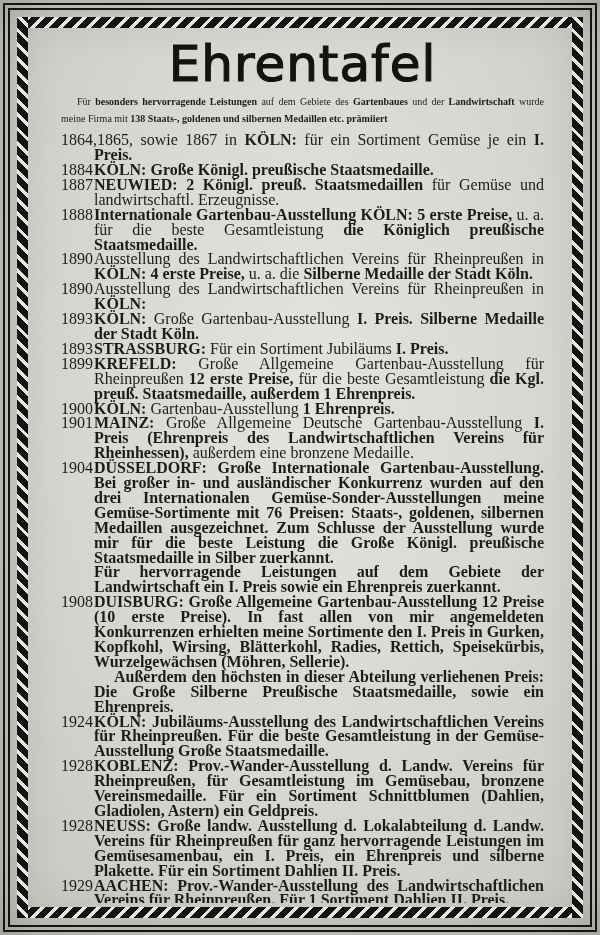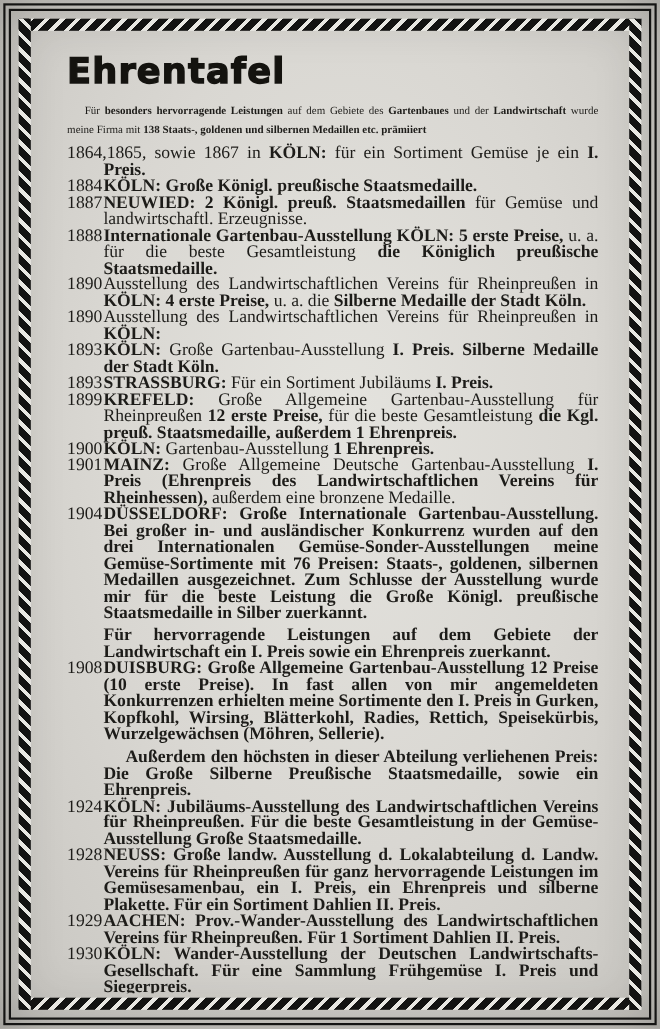--- a/index.html
+++ b/index.html
@@ -21,35 +21,35 @@
   .chain.h { background:repeating-linear-gradient(135deg, #131312 0 6.5px, #e8e7e2 6.5px 10px); }
   .chain.v { background:repeating-linear-gradient(45deg, #131312 0 6.5px, #e8e7e2 6.5px 10px); }
   .chain.top    { left:17px; right:17px; top:17px;    height:11px; }
   .chain.bottom { left:17px; right:17px; bottom:17px; height:11px; }
   .chain.left   { top:17px; bottom:17px; left:17px;   width:11px; }
   .chain.right  { top:17px; bottom:17px; right:17px;  width:11px; }
 
   .content { position:absolute; left:61px; right:56px; top:40px; bottom:32px; overflow:hidden; }
 
   h1.doc-title {
-    margin:4px 0 10px; 
+    margin:4px 0 10px; text-align:center;
     font-family:"DejaVu Sans", sans-serif;
-    font-weight:bold; font-size:32px; line-height:40px;
+    font-weight:normal; font-size:50px; line-height:40px;
     letter-spacing:1px; color:#14130f;
     -webkit-text-stroke:1.2px #14130f;
   }
   .intro {
     margin:0 0 6px; text-align:justify; text-indent:16px;
     font-size:10px; line-height:16.6px;
   }
   .entries { font-size:16px; line-height:14.9px; }
   .entry p { margin:0; text-align:justify; }
   .entry p.flow { padding-left:33px; text-indent:-33px; }
   .entry .year { display:inline-block; min-width:33px; text-indent:0; font-weight:normal; }
-  .entry p.cont { margin-left:33px;margin-top:6px; }
+  .entry p.cont { margin-left:33px; }
   .entry p.cont.fi { text-indent:20px; }
   .bold { font-weight:bold; }
 </style>
 </head>
 <body style="--paper: #d7d5d0; --ink: #1d1c19; --border: #141413;">
 
 <div class="page">
   <div class="line-outer"></div>
   <div class="line-inner"></div>
   <div class="chain h top"></div>
@@ -101,20 +101,23 @@
           <p class="cont"><span class="bold">Für hervorragende Leistungen auf dem Gebiete der Landwirtschaft ein I. Preis sowie ein Ehrenpreis zuerkannt.</span></p>
         </div>
         <div class="entry">
           <p class="flow"><span class="year">1908</span><span class="bold">DUISBURG: Große Allgemeine Gartenbau-Ausstellung 12 Preise (10 erste Preise). In fast allen von mir angemeldeten Konkurrenzen erhielten meine Sortimente den I. Preis in Gurken, Kopfkohl, Wirsing, Blätterkohl, Radies, Rettich, Speisekürbis, Wurzelgewächsen (Möhren, Sellerie).</span></p>
           <p class="cont fi"><span class="bold">Außerdem den höchsten in dieser Abteilung verliehenen Preis: Die Große Silberne Preußische Staatsmedaille, sowie ein Ehrenpreis.</span></p>
         </div>
         <div class="entry">
           <p class="flow"><span class="year">1924</span><span class="bold">KÖLN: Jubiläums-Ausstellung des Landwirtschaftlichen Vereins für Rheinpreußen. Für die beste Gesamtleistung in der Gemüse-Ausstellung Große Staatsmedaille.</span></p>
         </div>
         <div class="entry">
+          <p class="flow"><span class="year">1928</span><span class="bold">KOBLENZ: Prov.-Wander-Ausstellung d. Landw. Vereins für Rheinpreußen, für Gesamtleistung im Gemüsebau, bronzene Vereinsmedaille. Für ein Sortiment Schnittblumen (Dahlien, Gladiolen, Astern) ein Geldpreis.</span></p>
+        </div>
+        <div class="entry">
           <p class="flow"><span class="year">1928</span><span class="bold">NEUSS: Große landw. Ausstellung d. Lokalabteilung d. Landw. Vereins für Rheinpreußen für ganz hervorragende Leistungen im Gemüsesamenbau, ein I. Preis, ein Ehrenpreis und silberne Plakette. Für ein Sortiment Dahlien II. Preis.</span></p>
         </div>
         <div class="entry">
           <p class="flow"><span class="year">1929</span><span class="bold">AACHEN: Prov.-Wander-Ausstellung des Landwirtschaftlichen Vereins für Rheinpreußen. Für 1 Sortiment Dahlien II. Preis.</span></p>
         </div>
         <div class="entry">
           <p class="flow"><span class="year">1930</span><span class="bold">KÖLN: Wander-Ausstellung der Deutschen Landwirtschafts-Gesellschaft. Für eine Sammlung Frühgemüse I. Preis und Siegerpreis.</span></p>
         </div>
       </div>
   </div>

